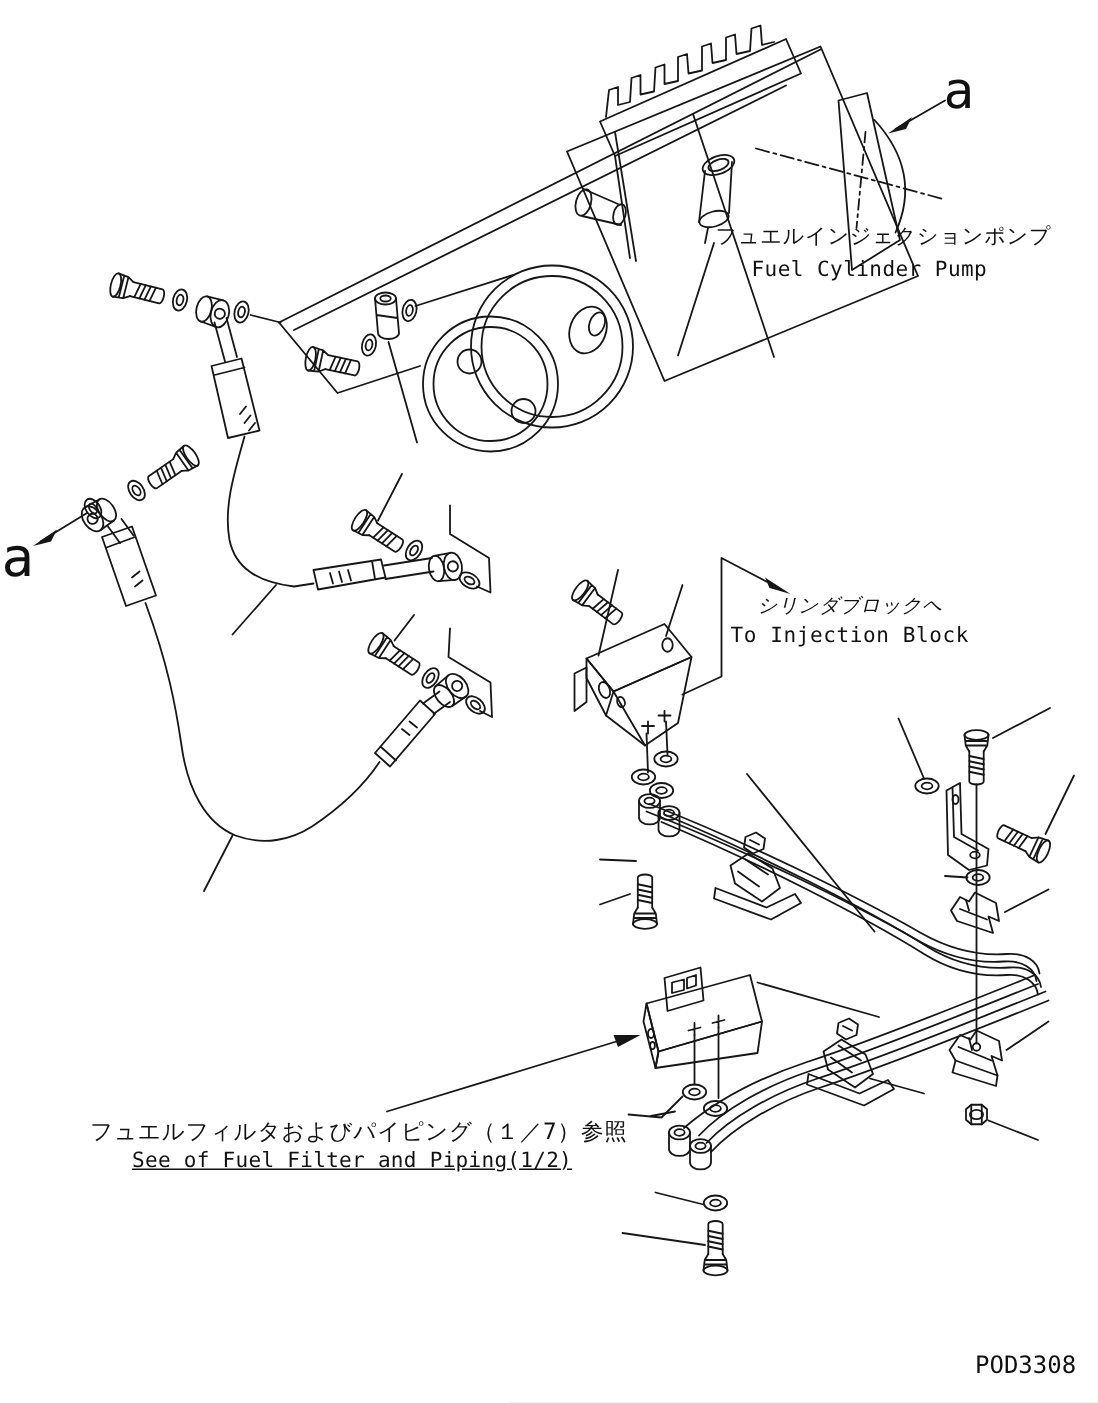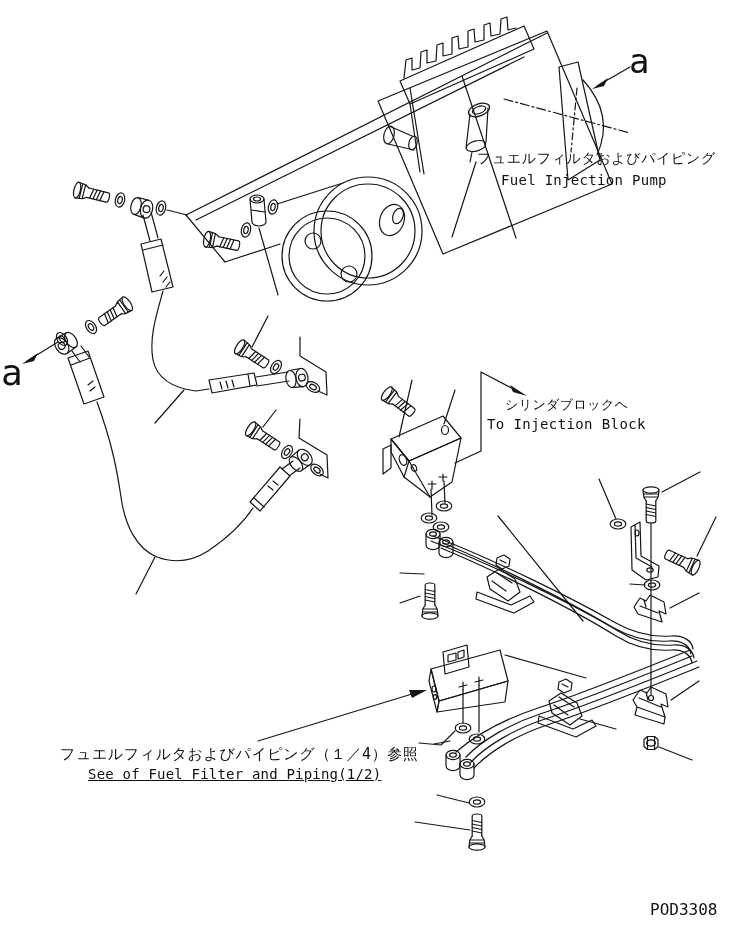--- a/index.html
+++ b/index.html
@@ -5,21 +5,21 @@
   html,body{margin:0;padding:0;background:#e8e8e8;}
   .stage{
     position:relative;width:732px;height:935px;background:#ffffff;
     font-family:"DejaVu Sans Mono","Liberation Mono",monospace;
     color:#111;overflow:hidden;
   }
   .stage svg{position:absolute;left:0;top:0;}
   .lbl{position:absolute;white-space:pre;line-height:1.15;}
   #lbl-pump-jp   {left:477px;top:150px;font-size:14px;letter-spacing:.6px;}
   #lbl-pump-en   {left:501px;top:172px;font-size:14px;letter-spacing:.3px;}
-  #lbl-cyl-jp    {left:505px;top:398px;font-size:13px;letter-spacing:.4px;}
+  #lbl-cyl-jp    {left:505px;top:398px;font-size:13px;letter-spacing:.4px;font-style:italic;}
   #lbl-cyl-en    {left:487px;top:416px;font-size:14px;letter-spacing:.4px;}
   #lbl-filter-jp {left:60px; top:746px;font-size:15px;letter-spacing:.6px;}
   #lbl-filter-en {left:88px; top:766px;font-size:14px;letter-spacing:.2px;text-decoration:underline;}
   #lbl-a-left    {left:1px;  top:352px;font-size:36px;}
   #lbl-a-right   {left:629px;top:42px; font-size:34px;}
   #lbl-drawno    {left:650px;top:901px;font-size:16px;}
 </style>
 </head>
 <body>
 
@@ -267,20 +267,20 @@
   <g fill="#161616" stroke="none">
     <polygon points="22,364 38,353 34,361"></polygon>
     <polygon points="592,89 608,78 604,86"></polygon>
     <polygon points="527,396 510,385 513,392"></polygon>
     <polygon points="427,690 409,690 412,698"></polygon>
   </g>
 </svg>
 
   <div class="lbl" id="lbl-a-left">a</div>
   <div class="lbl" id="lbl-a-right">a</div>
-  <div class="lbl" id="lbl-pump-jp">フュエルフィルタおよびパイピング</div>
-  <div class="lbl" id="lbl-pump-en">Fuel Injection Pump</div>
+  <div class="lbl" id="lbl-pump-jp">フュエルインジェクションポンプ</div>
+  <div class="lbl" id="lbl-pump-en">Fuel Cylinder Pump</div>
   <div class="lbl" id="lbl-cyl-jp">シリンダブロックヘ</div>
   <div class="lbl" id="lbl-cyl-en">To Injection Block</div>
-  <div class="lbl" id="lbl-filter-jp">フュエルフィルタおよびパイピング（１／4）参照</div>
+  <div class="lbl" id="lbl-filter-jp">フュエルフィルタおよびパイピング（１／7）参照</div>
   <div class="lbl" id="lbl-filter-en">See of Fuel Filter and Piping(1/2)</div>
   <div class="lbl" id="lbl-drawno">POD3308</div>
 </div>
 
 </body></html>

